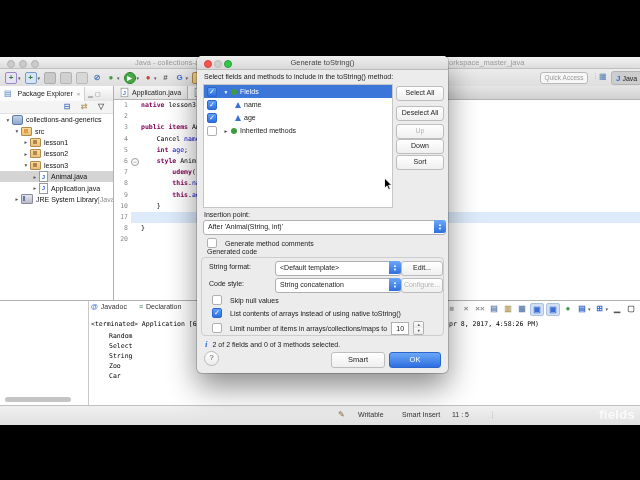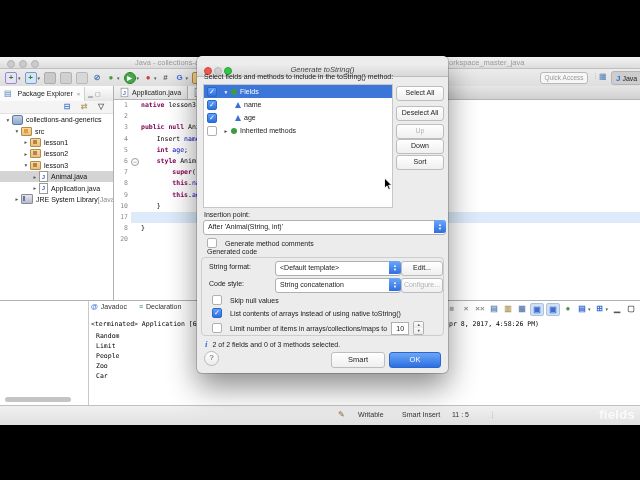--- a/index.html
+++ b/index.html
@@ -86,39 +86,39 @@
   .bottompanel{position:absolute;left:89px;top:243px;right:0;height:105px;background:#fff;border-top:1px solid #b0b0b0;}
   .bptabs{position:absolute;left:2px;top:2px;display:flex;gap:12px;}
   .bptab{display:flex;align-items:center;gap:3px;font-size:7px;color:#333;}
   .cticon{font-size:7px;font-weight:bold;}
   .ct-javadoc{color:#3b6fd4;} .ct-declaration{color:#3f8a5f;}
   .bpicons{position:absolute;right:3px;top:2px;display:flex;gap:2px;}
   .bpicons .tbi{height:11px;}
   .tbi.pressed{background:#d2e0f2;border:1px solid #a9c2e2;border-radius:2px;}
   .bphead{position:absolute;top:19px;font:6.5px "DejaVu Sans Mono",monospace;color:#000;white-space:nowrap;}
   .bphead.l{left:2px;} .bphead.r{left:360px;}
-  .bpout{position:absolute;left:7px;top:30px;}
+  .bpout{position:absolute;left:20px;top:30px;}
   .bpline{font:6.5px/10px "DejaVu Sans Mono",monospace;color:#000;}
 
   
   .statusbar{position:absolute;left:0;top:348px;right:0;height:19px;background:linear-gradient(#f0f0f0,#e0e0e0);
              border-top:1px solid #c0c0c0;}
   .sbi{position:absolute;left:338px;top:4px;font-size:8px;color:#8a6d3b;}
   .sbt{position:absolute;top:5px;font-size:7px;color:#333;white-space:nowrap;}
   .sbt.t1{left:358px;} .sbt.t2{left:402px;} .sbt.t3{left:452px;}
   .sbt.t4{left:489px;color:#999;}
   .wm{position:absolute;right:5px;top:1px;font-size:13px;font-weight:bold;letter-spacing:.3px;
       color:#ffffff;opacity:.8;}
 
   
   .dialog{position:absolute;left:197px;top:56px;width:251px;height:317px;background:#ececec;border-radius:5px;
           box-shadow:0 14px 30px rgba(0,0,0,.45),0 0 0 1px rgba(0,0,0,.18);z-index:50;font-size:7px;color:#1a1a1a;}
-  .dtitle{position:absolute;left:0;top:7px;right:0;height:13px;background:linear-gradient(#efefef,#d8d8d8);
+  .dtitle{position:absolute;left:0;top:0;right:0;height:13px;background:linear-gradient(#efefef,#d8d8d8);
           border-bottom:1px solid #bcbcbc;border-radius:5px 5px 0 0;text-align:center;font-size:7.5px;
-          line-height:13px;color:#444;font-style:italic;}
+          line-height:13px;color:#444;}
   .dl{position:absolute;top:3.5px;width:6px;height:6px;border-radius:50%;}
   .dl.red{left:7px;background:#f2554e;border:0.5px solid #d8433c;}
   .dl.gray{left:17px;background:#cfcfcf;border:0.5px solid #b9b9b9;}
   .dl.green{left:27px;background:#35c648;border:0.5px solid #24a434;}
   .dprompt{position:absolute;left:7px;top:17px;white-space:nowrap;}
   .dtree{position:absolute;left:6px;top:28px;width:188px;height:122px;background:#fff;border:1px solid #c6c6c6;}
   .dtr{height:13px;display:flex;align-items:center;white-space:nowrap;}
   .dtr.sel{background:#3c76d9;color:#fff;}
   .dtr.sel .darr{color:#fff;}
   .dcb{width:8px;height:8px;border:1px solid #b0b0b0;border-radius:2px;background:#fff;margin:0 4px 0 3px;flex:none;
@@ -329,25 +329,25 @@
           <div class="gn">8</div>
           <div class="gn">9</div>
           <div class="gn">10</div>
           <div class="gn">17</div>
           <div class="gn">8</div>
           <div class="gn">20</div>
         </div>
       <div class="codearea" id="codelines">
           <div class="cl"><span class="k">native </span><span class="p">lesson3;</span></div>
           <div class="cl"></div>
-          <div class="cl"><span class="k">public null </span><span class="p">Ani</span></div>
-          <div class="cl"><span class="p">    Insert </span><span class="f">name</span><span class="p">;</span></div>
+          <div class="cl"><span class="k">public items </span><span class="p">Ani</span></div>
+          <div class="cl"><span class="p">    Cancel </span><span class="f">name</span><span class="p">;</span></div>
           <div class="cl"><span class="p">    </span><span class="k">int</span><span class="p"> </span><span class="f">age</span><span class="p">;</span></div>
           <div class="cl"><span class="p">    </span><span class="k">style </span><span class="p">Anim</span></div>
-          <div class="cl"><span class="p">        </span><span class="k">super</span><span class="p">();</span></div>
+          <div class="cl"><span class="p">        </span><span class="k">udemy</span><span class="p">();</span></div>
           <div class="cl"><span class="p">        </span><span class="k">this</span><span class="p">.</span><span class="f">nam</span></div>
           <div class="cl"><span class="p">        </span><span class="k">this</span><span class="p">.</span><span class="f">ag</span></div>
           <div class="cl"><span class="p">    }</span></div>
           <div class="cl hl"></div>
           <div class="cl"><span class="p">}</span></div>
           <div class="cl"></div>
         </div>
     </div>
 
     <div class="whitepatch">
@@ -405,22 +405,22 @@
             <span class="bx" style="color:#555555">▁</span>
           </span>
           <span class="tbi">
             <span class="bx" style="color:#555555">▢</span>
           </span>
         </div>
       <div class="bphead l">&lt;terminated&gt; Application [6] [J</div>
       <div class="bphead r">pr 8, 2017, 4:58:26 PM)</div>
       <div class="bpout" id="bp-out">
           <div class="bpline">Random</div>
-          <div class="bpline">Limit</div>
-          <div class="bpline">People</div>
+          <div class="bpline">Select</div>
+          <div class="bpline">String</div>
           <div class="bpline">Zoo</div>
           <div class="bpline">Car</div>
         </div>
     </div>
 
     <div class="statusbar">
       <span class="sbi">✎</span>
       <span class="sbt t1">Writable</span>
       <span class="sbt t2">Smart Insert</span>
       <span class="sbt t3">11 : 5</span>

